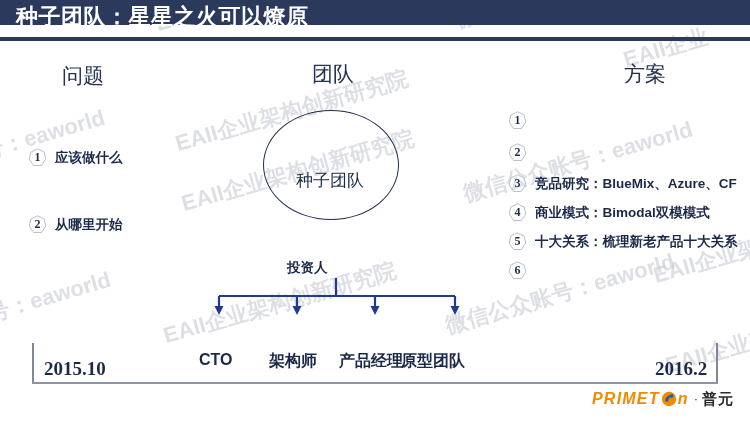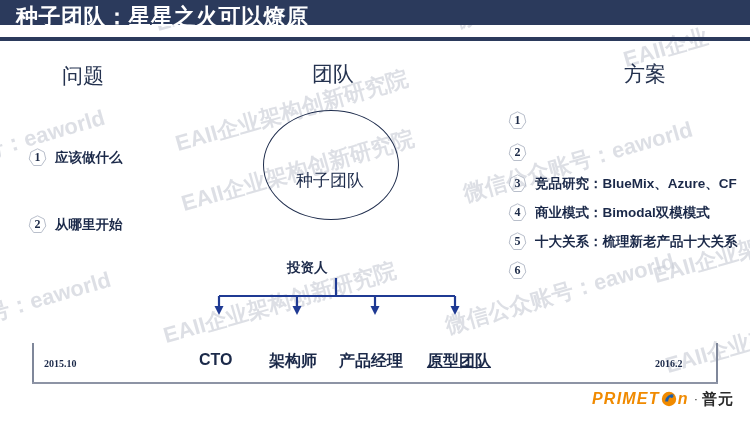--- a/index.html
+++ b/index.html
@@ -90,34 +90,34 @@
     position:absolute;left:287px;top:259px;
     font-size:13.5px;font-weight:bold;color:#1b2949;z-index:10;white-space:nowrap;
   }
   #orgsvg{position:absolute;left:0;top:0;z-index:9;}
 
   
   .tl-left{position:absolute;left:32px;top:343px;width:2px;height:40px;background:#7f879a;z-index:10;}
   .tl-right{position:absolute;left:716px;top:343px;width:2px;height:40px;background:#7f879a;z-index:10;}
   .tl-bottom{position:absolute;left:32px;top:382px;width:686px;height:1.5px;background:#8d94a5;z-index:10;}
   .tl-date{
-    position:absolute;top:358px;font-size:10px;font-weight:bold;color:#1b2949;
+    position:absolute;top:358px;font-size:19px;font-weight:bold;color:#1b2949;
     z-index:11;white-space:nowrap;
     font-family:"Liberation Serif","DejaVu Serif",serif;
   }
   #date-start{left:44px;}
   #date-end{left:655px;}
   .tl-role{
     position:absolute;top:351px;font-size:16px;font-weight:bold;color:#1b2949;
     z-index:11;white-space:nowrap;
   }
   #role-0{left:199px;}
   #role-1{left:269px;}
   #role-2{left:339px;}
-  #role-3{left:427px;text-decoration:underline;}
+  #role-3{left:401px;}
 
   
   .logo{position:absolute;left:592px;top:391px;z-index:14;display:flex;align-items:flex-end;}
   .logo-word{
     font-size:16px;font-weight:bold;font-style:italic;letter-spacing:1.2px;
     color:#f08a00;line-height:16px;font-family:"Liberation Sans","DejaVu Sans",sans-serif;
   }
   .logo-mark{position:relative;width:16px;height:16px;margin:0 1px;}
   .logo-dot{font-size:13px;color:#3a3a3a;margin:0 4px 0 5px;line-height:16px;}
   .logo-cn{font-size:15px;font-weight:bold;color:#2b2b2b;line-height:16px;letter-spacing:1px;}

